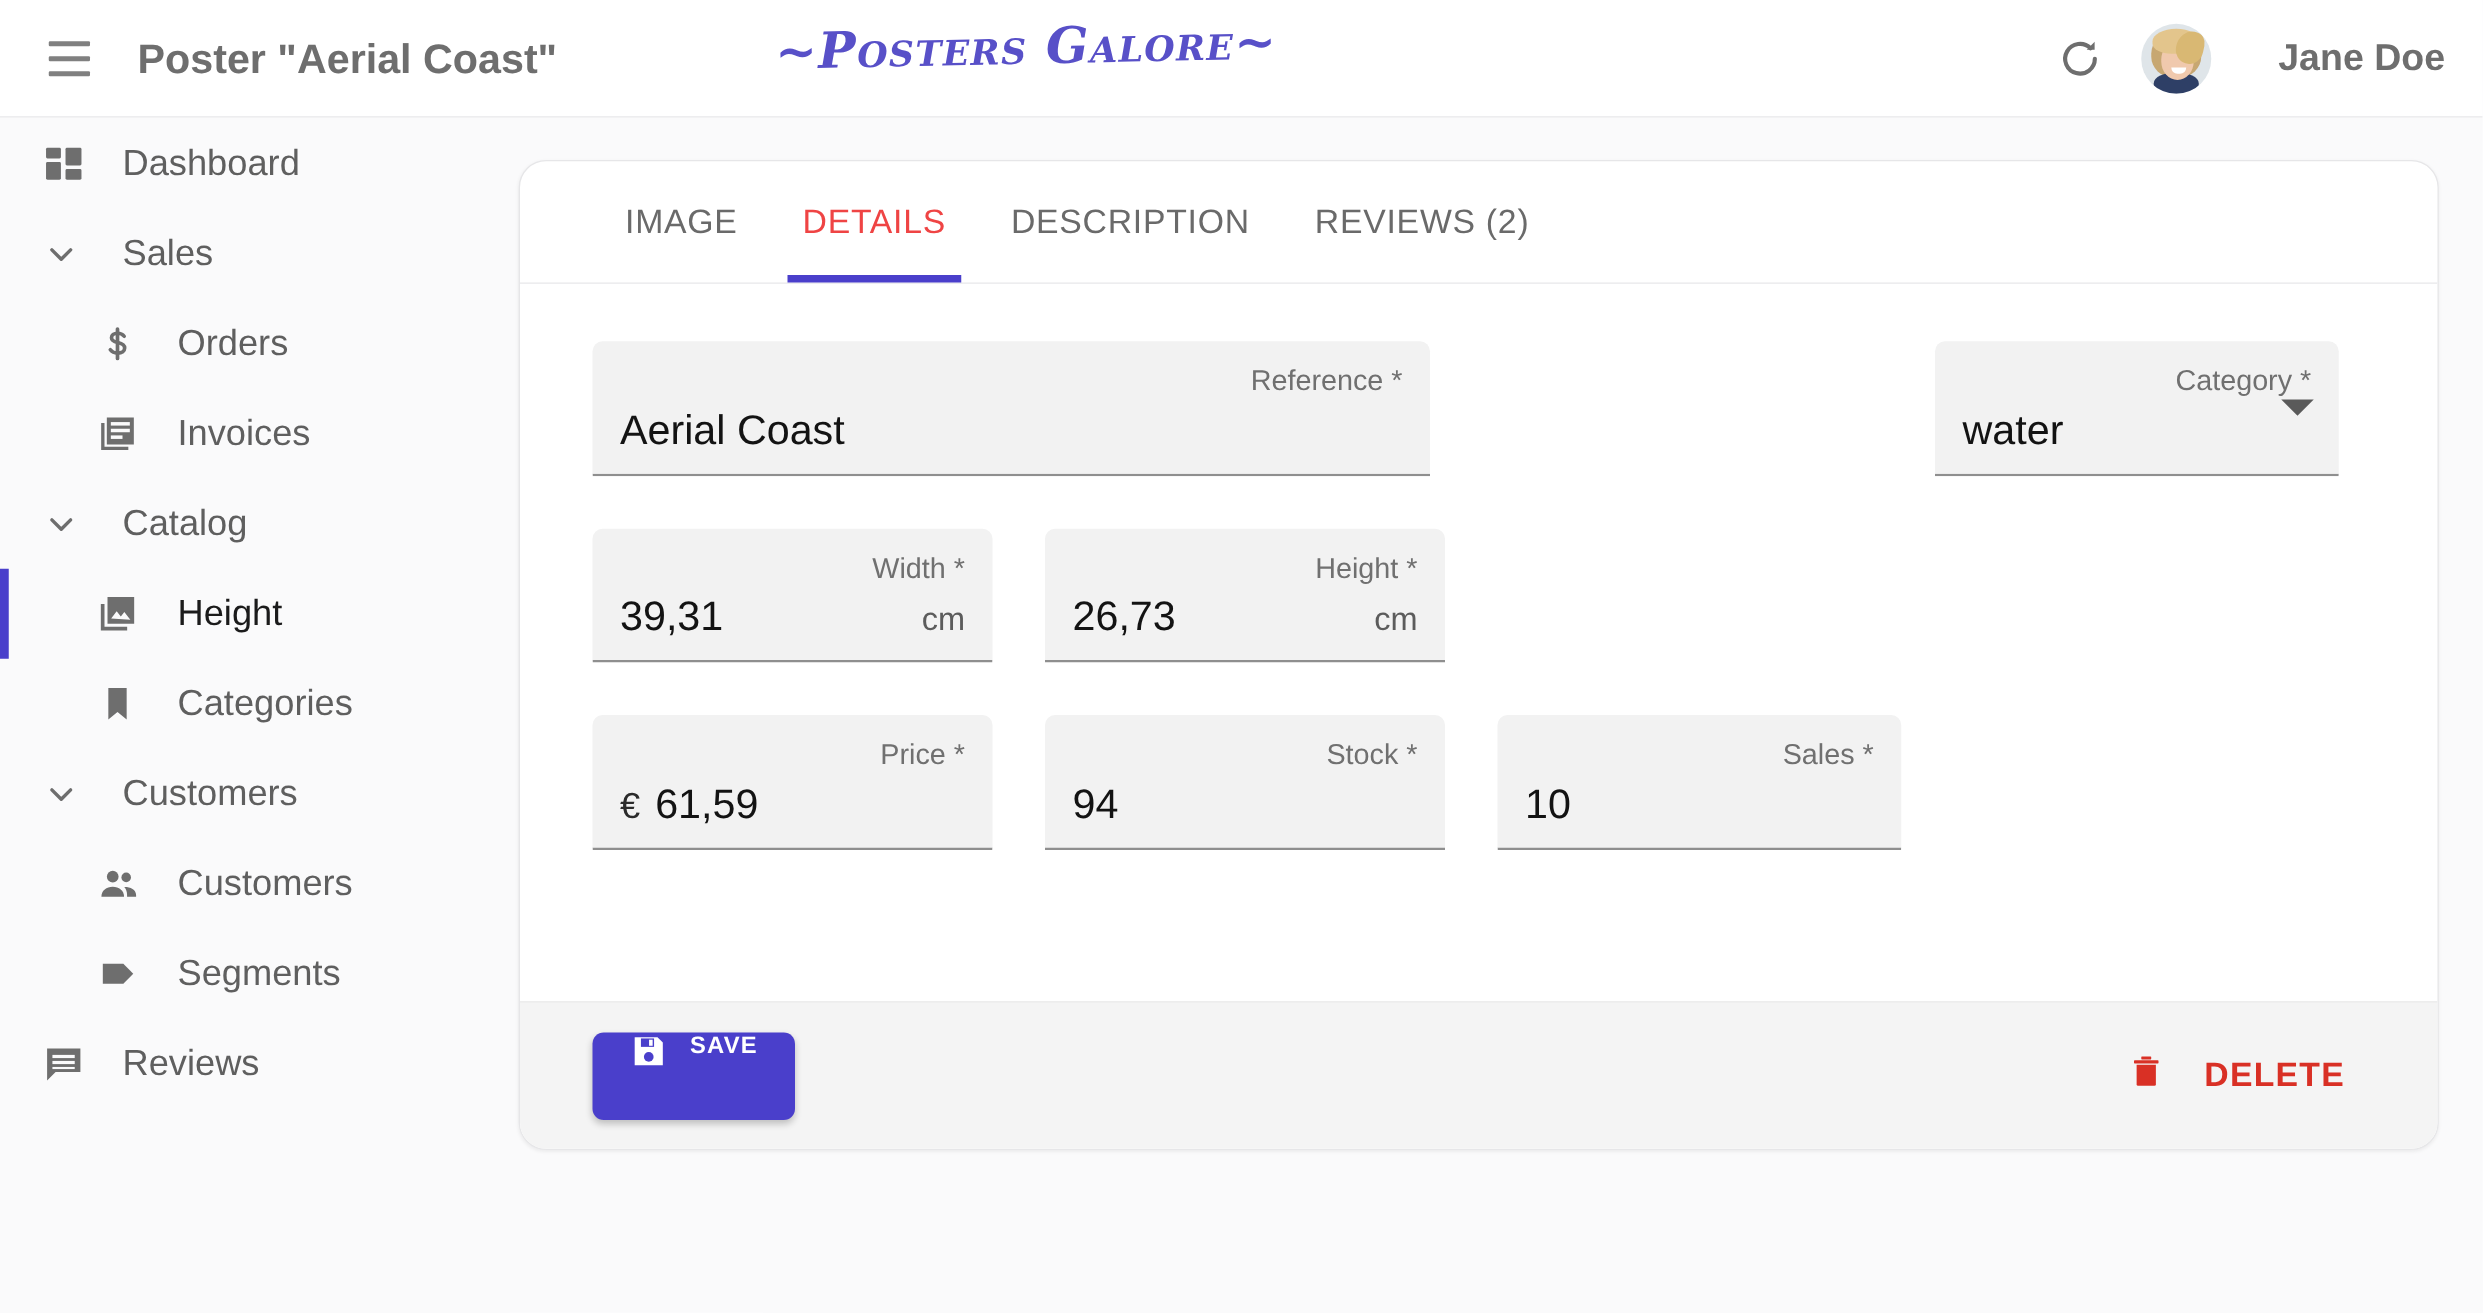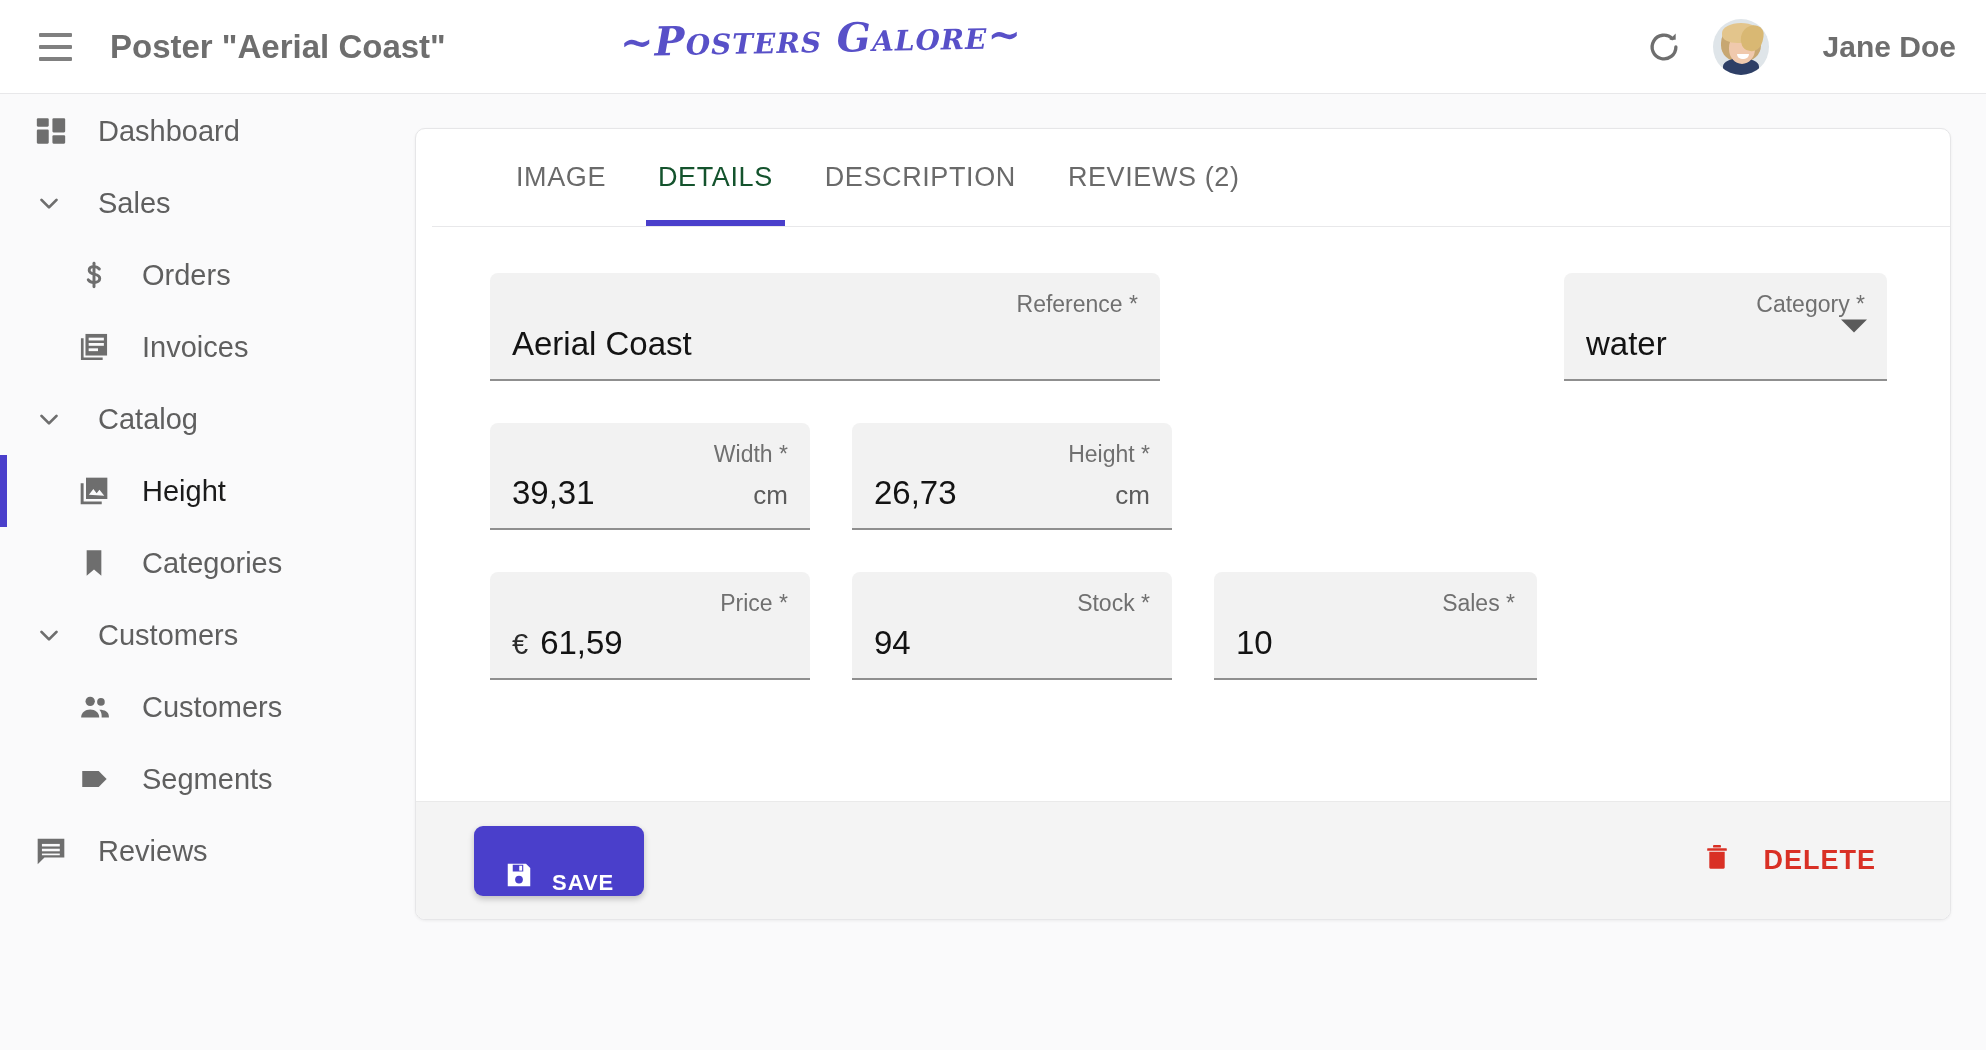--- a/index.html
+++ b/index.html
@@ -102,41 +102,40 @@
   .group-row { height: 72px; display:flex; align-items:center; padding-left: 34px; cursor:pointer; }
   .group-chevron { width: 44px; flex:none; display:flex; align-items:center; color:#6e6e6e; }
   .group-label { font-size: 29px; color:#5f5f5f; margin-left: 20px; }
 
   
   .card {
     position: absolute; left: 415px; top: 128px;
     width: 1536px; height: 792px;
     background: #ffffff;
     border: 1px solid #e6e6e8;
-    border-radius: 10px;
+    border-radius: 22px;
     box-shadow: 0 1px 3px rgba(0,0,0,0.06);
     overflow: hidden;
-    padding-left: 16px;
   }
   .tabs {
     height: 98px;
     display: flex; align-items: flex-end;
     border-bottom: 1px solid #e8e8ea;
     padding-left: 58px;
   }
   .tab {
     height: 98px;
     display: flex; align-items: center; justify-content: center;
     padding: 0 26px;
     font-size: 27px; color: #6a6a6a;
     letter-spacing: 0.6px;
     cursor: pointer; position: relative;
     white-space: nowrap;
   }
-  .tab.active { color: #14532d; margin-top: 16px; }
+  .tab.active { color: #ef4444; margin-top: 16px; }
   .tab.active::after {
     content: ""; position: absolute;
     left: 14px; right: 14px; bottom: 0;
     height: 6px; background: #4a3fcb;
   }
 
   .form-body { padding: 46px 58px 0 58px; }
   .row { display: flex; gap: 42px; margin-bottom: 12px; text-align: right; }
 
   .field {
@@ -180,25 +179,25 @@
 
   .toolbar {
     position: absolute; left: 0; bottom: 0;
     width: 100%; height: 118px;
     background: #f4f4f4;
     border-top: 1px solid #eaeaea;
     display: flex; align-items: center;
     padding: 0 58px;
   }
   .btn-save {
-    display: flex; align-items: flex-end; gap: 18px;
+    display: flex; align-items: flex-start; gap: 18px;
     background: #4a3fcb; color: #fff;
     border: none; border-radius: 9px;
     height: 70px; padding: 0 30px;
-    font-size: 22px; font-weight: bold;
+    font-size: 19px; font-weight: bold;
     letter-spacing: 1px; cursor: pointer;
     box-shadow: 0 3px 6px rgba(0,0,0,0.22);
     font-family: "Liberation Sans", sans-serif;
   }
   .btn-delete {
     margin-left: auto;
     display: flex; align-items: center; gap: 32px;
     background: transparent; border: none;
     color: #d93025; font-size: 27px; font-weight: bold;
     letter-spacing: 1px; cursor: pointer;

